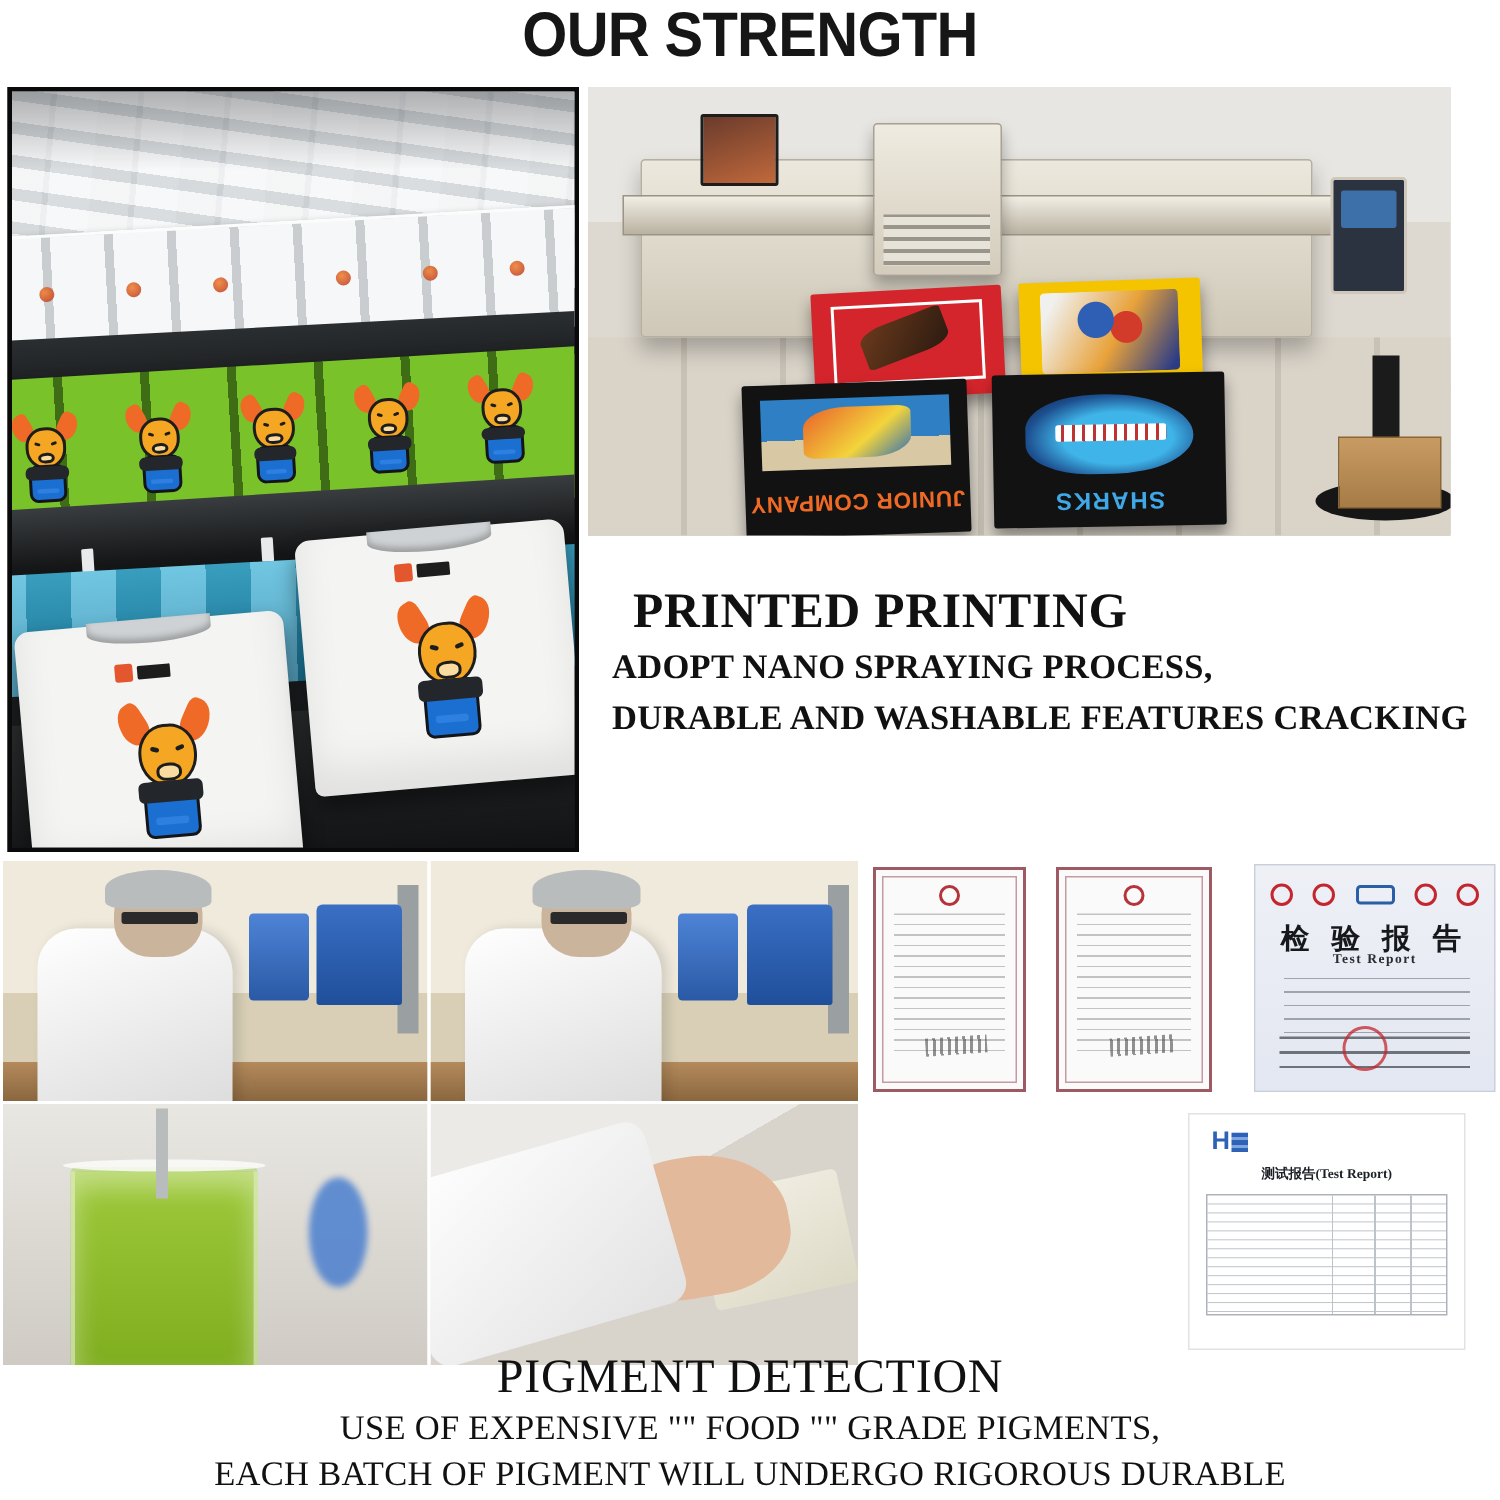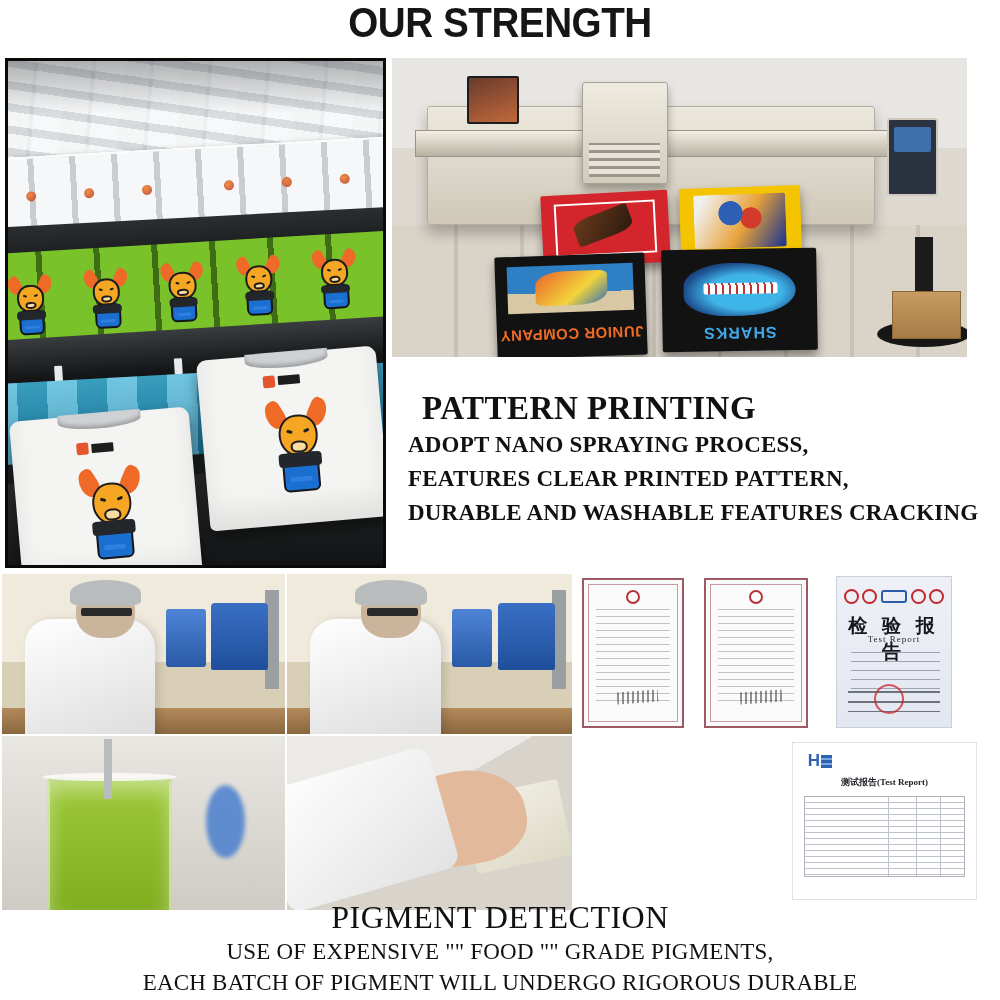--- a/index.html
+++ b/index.html
@@ -394,21 +394,21 @@
     display:flex; align-items:center; justify-content:center; font-weight:700;}
   .badge.wide{ width:26px;height:13px;border-radius:3px;border-color:#2a5fa8;color:#2a5fa8; }
   .rep-cn{
     position:absolute; left:0; right:0; top:24%;
     text-align:center; font-family:"Liberation Serif",serif;
     font-weight:700; font-size:19px; color:#16181c; letter-spacing:5px;
   }
   .rep-en{
     position:absolute; left:0; right:0; top:38%;
     text-align:center; font-family:"Liberation Serif",serif;
-    font-weight:400; font-size:9px; color:#2a2c30; letter-spacing:1px;
+    font-weight:700; font-size:9px; color:#2a2c30; letter-spacing:1px;
   }
   .rep-fields{
     position:absolute; left:12%; right:10%; top:50%; height:26%;
     background:repeating-linear-gradient(180deg,#6d7480 0 1px,transparent 1px 9px);
     opacity:.6;
   }
   .rep-foot{
     position:absolute; left:10%; right:10%; bottom:10%; height:14%;
     background:repeating-linear-gradient(180deg,#3a3f48 0 2px,transparent 2px 10px);
     opacity:.7;
@@ -653,23 +653,22 @@
         <div class="shark"></div>
         <div class="sk-text">SHARKS</div>
       </div>
 
       <div class="dtg-stand"></div>
       <div class="dtg-box"></div>
     </div>
   </div>
 
   <div id="pattern-block">
-    <div class="pp-heading">PATTERN PRINTING</div>
+    <div class="pp-heading">PRINTED PRINTING</div>
     <div class="pp-line">ADOPT NANO SPRAYING PROCESS,</div>
-    <div class="pp-line">FEATURES CLEAR PRINTED PATTERN,</div>
     <div class="pp-line">DURABLE AND WASHABLE FEATURES CRACKING</div>
   </div>
 
   <div class="panel" id="lab-grid">
 
     <div class="lab-cell" id="lab-sci-1">
       <div class="sci-bg"></div>
       <div class="sci-stand"></div>
       <div class="sci-mixer"></div>
       <div class="sci-mixer2"></div>
@@ -715,21 +714,21 @@
       <div class="cert-lines"></div>
       <div class="cert-sig"></div>
     </div>
 
     <div class="cert cert-iso" style="left:126px; top:4px; width:104px; height:150px;">
       <div class="cert-seal"></div>
       <div class="cert-lines"></div>
       <div class="cert-sig"></div>
     </div>
 
-    <div class="cert cert-report" style="left:258px; top:2px; width:116px; height:152px;">
+    <div class="cert cert-report" style="left:258px; top:2px; width:161px; height:152px;">
       <div class="badge-row">
         <span class="badge"></span>
         <span class="badge"></span>
         <span class="badge wide"></span>
         <span class="badge"></span>
         <span class="badge"></span>
       </div>
       <div class="rep-cn">检 验 报 告</div>
       <div class="rep-en">Test Report</div>
       <div class="rep-fields"></div>

